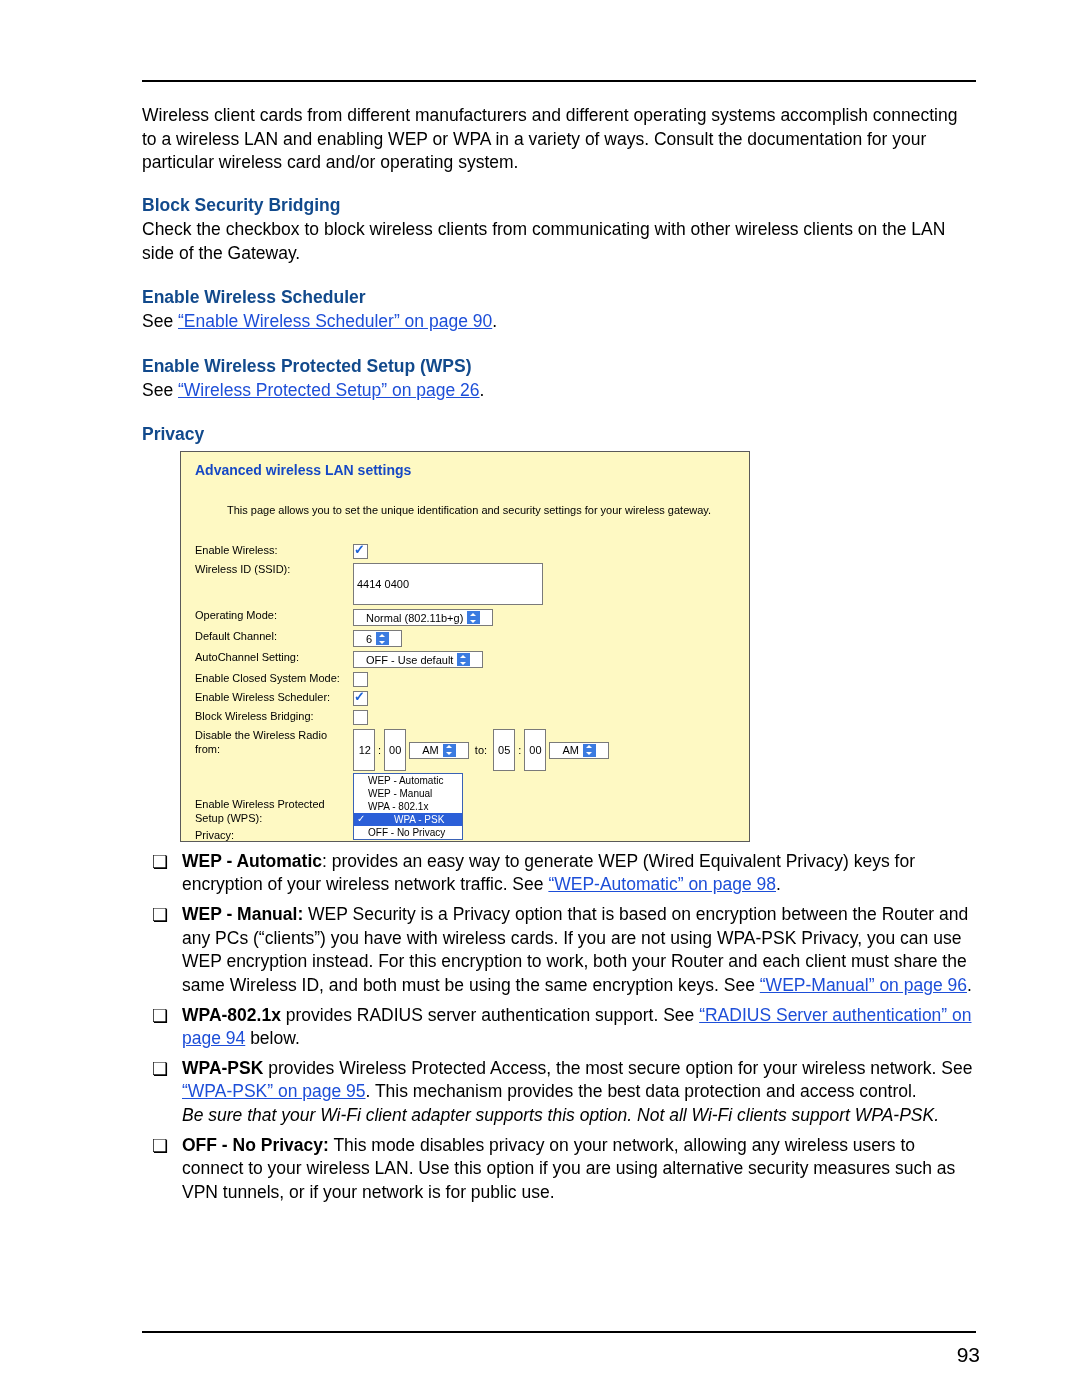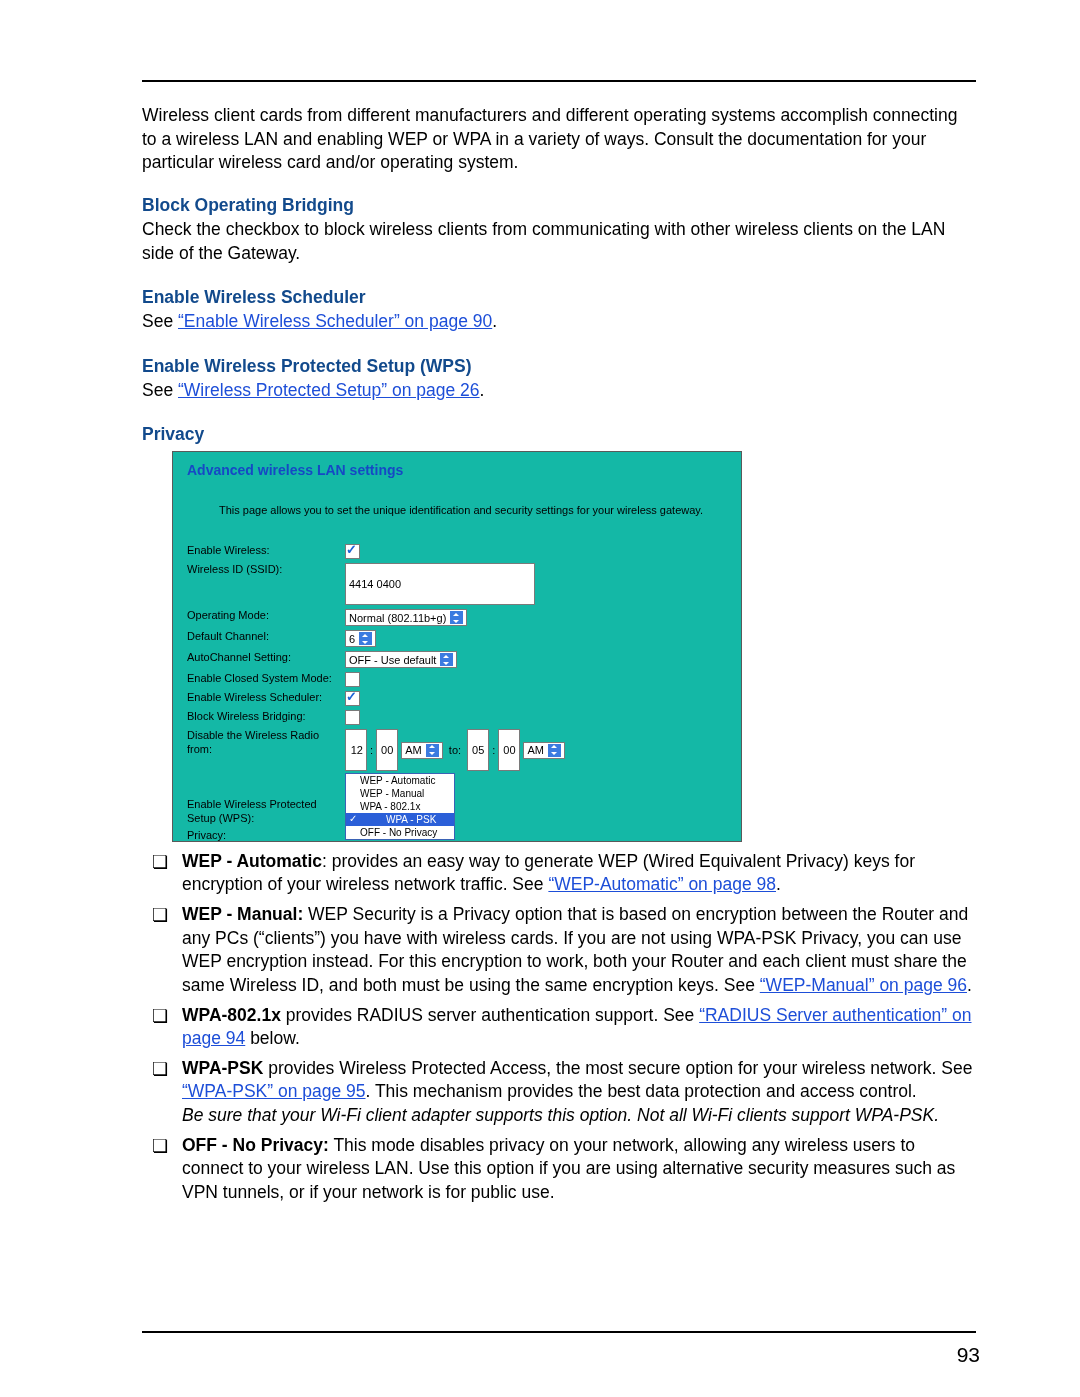--- a/index.html
+++ b/index.html
@@ -31,23 +31,23 @@
     font-weight: bold;
     color: #124a8c;
     margin: 18px 0 2px 0;
   }
   .link {
     color: #1d4ed8;
     text-decoration: underline;
   }
   .screenshot {
     border: 1px solid #5a5a5a;
-    margin: 6px 0 8px 30px;
+    margin: 6px 0 8px 38px;
     width: 570px;
-    background: #14b8a6;
+    background: #fef9c3;
     padding: 10px 14px 0 14px;
     font-family: Verdana, Arial, sans-serif;
     box-sizing: border-box;
   }
   .shot-title {
     color: #1648c5;
     font-weight: bold;
     font-size: 14px;
     margin-bottom: 26px;
   }
@@ -70,21 +70,21 @@
     border: 1px solid #7a7a7a;
     background: #fff;
     font-size: 11px;
     padding: 14px 3px;
     box-sizing: border-box;
   }
   .shot-select {
     border: 1px solid #7a7a7a;
     background: #fff;
     font-size: 11px;
-    padding: 1px 3px;
+    padding: 1px 12px;
     display: inline-flex;
     align-items: center;
   }
   .sel-btn {
     display: inline-block;
     width: 13px;
     height: 13px;
     background: #3b7be0;
     margin-left: 4px;
     position: relative;
@@ -175,21 +175,21 @@
   }
 </style>
 </head>
 <body>
 
 <div class="page">
   <div class="top-rule"></div>
 
   <p class="body-text">Wireless client cards from different manufacturers and different operating systems accomplish connecting to a wireless LAN and enabling WEP or WPA in a variety of ways. Consult the documentation for your particular wireless card and/or operating system.</p>
 
-  <div class="section-heading">Block Operating Bridging</div>
+  <div class="section-heading">Block Security Bridging</div>
   <p class="body-text" style="margin-bottom:22px">Check the checkbox to block wireless clients from communicating with other wireless clients on the LAN side of the Gateway.</p>
 
   <div class="section-heading">Enable Wireless Scheduler</div>
   <p class="body-text" style="margin-bottom:22px">
     <span>See </span><a class="link">“Enable Wireless Scheduler” on page 90</a><span>.</span>
   </p>
 
   <div class="section-heading">Enable Wireless Protected Setup (WPS)</div>
   <p class="body-text" style="margin-bottom:22px">
     <span>See </span><a class="link">“Wireless Protected Setup” on page 26</a><span>.</span>

